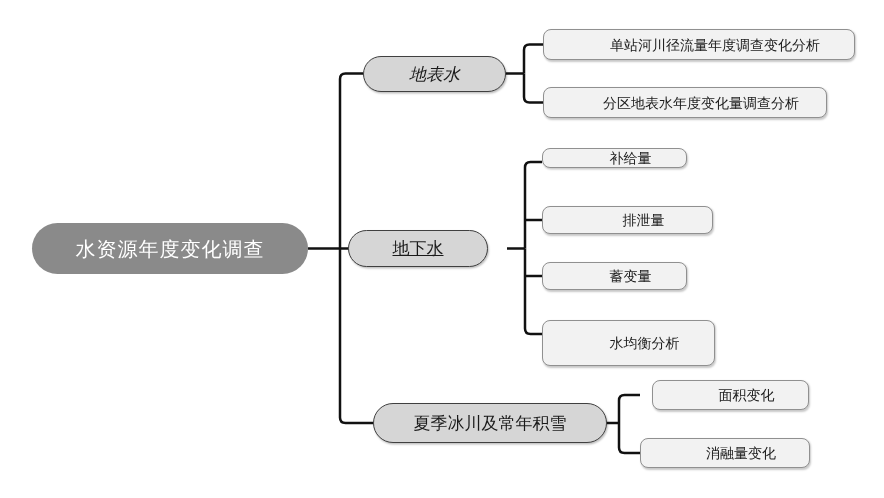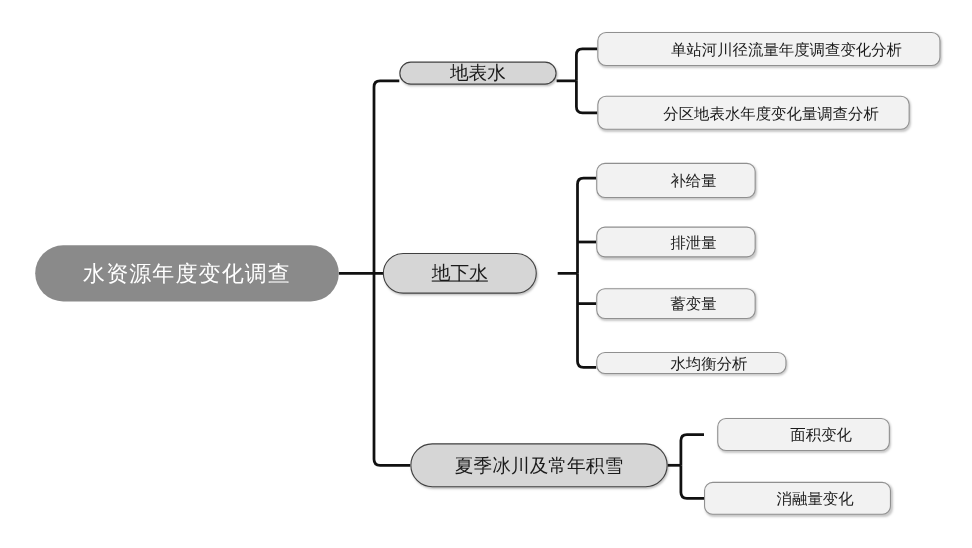--- a/index.html
+++ b/index.html
@@ -57,35 +57,35 @@
     <path d="M525,276 H542"></path>
     <path d="M525,248.5 V328.5 Q525,334 530.5,334 H542"></path>
 
     <path d="M607,423 H619"></path>
     <path d="M619,423 V400.5 Q619,395 624.5,395 H640"></path>
     <path d="M619,423 V447.5 Q619,453 624.5,453 H640"></path>
   </svg>
 
   <div class="node root" style="left:32px;top:223px;width:276px;height:51px;">水资源年度变化调查</div>
 
-  <div class="node branch" style="left:363px;top:56px;width:143px;height:21px;">地表水</div>
+  <div class="node branch" style="left:363px;top:56px;width:143px;height:36px;font-style:italic;">地表水</div>
 
   <div class="node branch" style="left:348px;top:230px;width:140px;height:37px;text-decoration:underline;">地下水</div>
 
   <div class="node branch" style="left:373px;top:403px;width:234px;height:40px;">夏季冰川及常年积雪</div>
 
   <div class="node leaf" style="left:543px;top:29px;width:312px;height:31px;">单站河川径流量年度调查变化分析</div>
 
   <div class="node leaf" style="left:543px;top:87px;width:284px;height:31px;">分区地表水年度变化量调查分析</div>
 
-  <div class="node leaf" style="left:542px;top:148px;width:145px;height:32px;text-align:center;">补给量</div>
+  <div class="node leaf" style="left:542px;top:148px;width:145px;height:20px;text-align:center;">补给量</div>
 
-  <div class="node leaf" style="left:542px;top:206px;width:145px;height:28px;">排泄量</div>
+  <div class="node leaf" style="left:542px;top:206px;width:171px;height:28px;">排泄量</div>
 
   <div class="node leaf" style="left:542px;top:262px;width:145px;height:28px;">蓄变量</div>
 
-  <div class="node leaf" style="left:542px;top:320px;width:173px;height:20px;">水均衡分析</div>
+  <div class="node leaf" style="left:542px;top:320px;width:173px;height:46px;">水均衡分析</div>
 
   <div class="node leaf" style="left:640px;top:380px;width:157px;height:30px;margin-left:12px;">面积变化</div>
 
   <div class="node leaf" style="left:640px;top:438px;width:170px;height:30px;">消融量变化</div>
 
 </div>
 
 </body></html>

